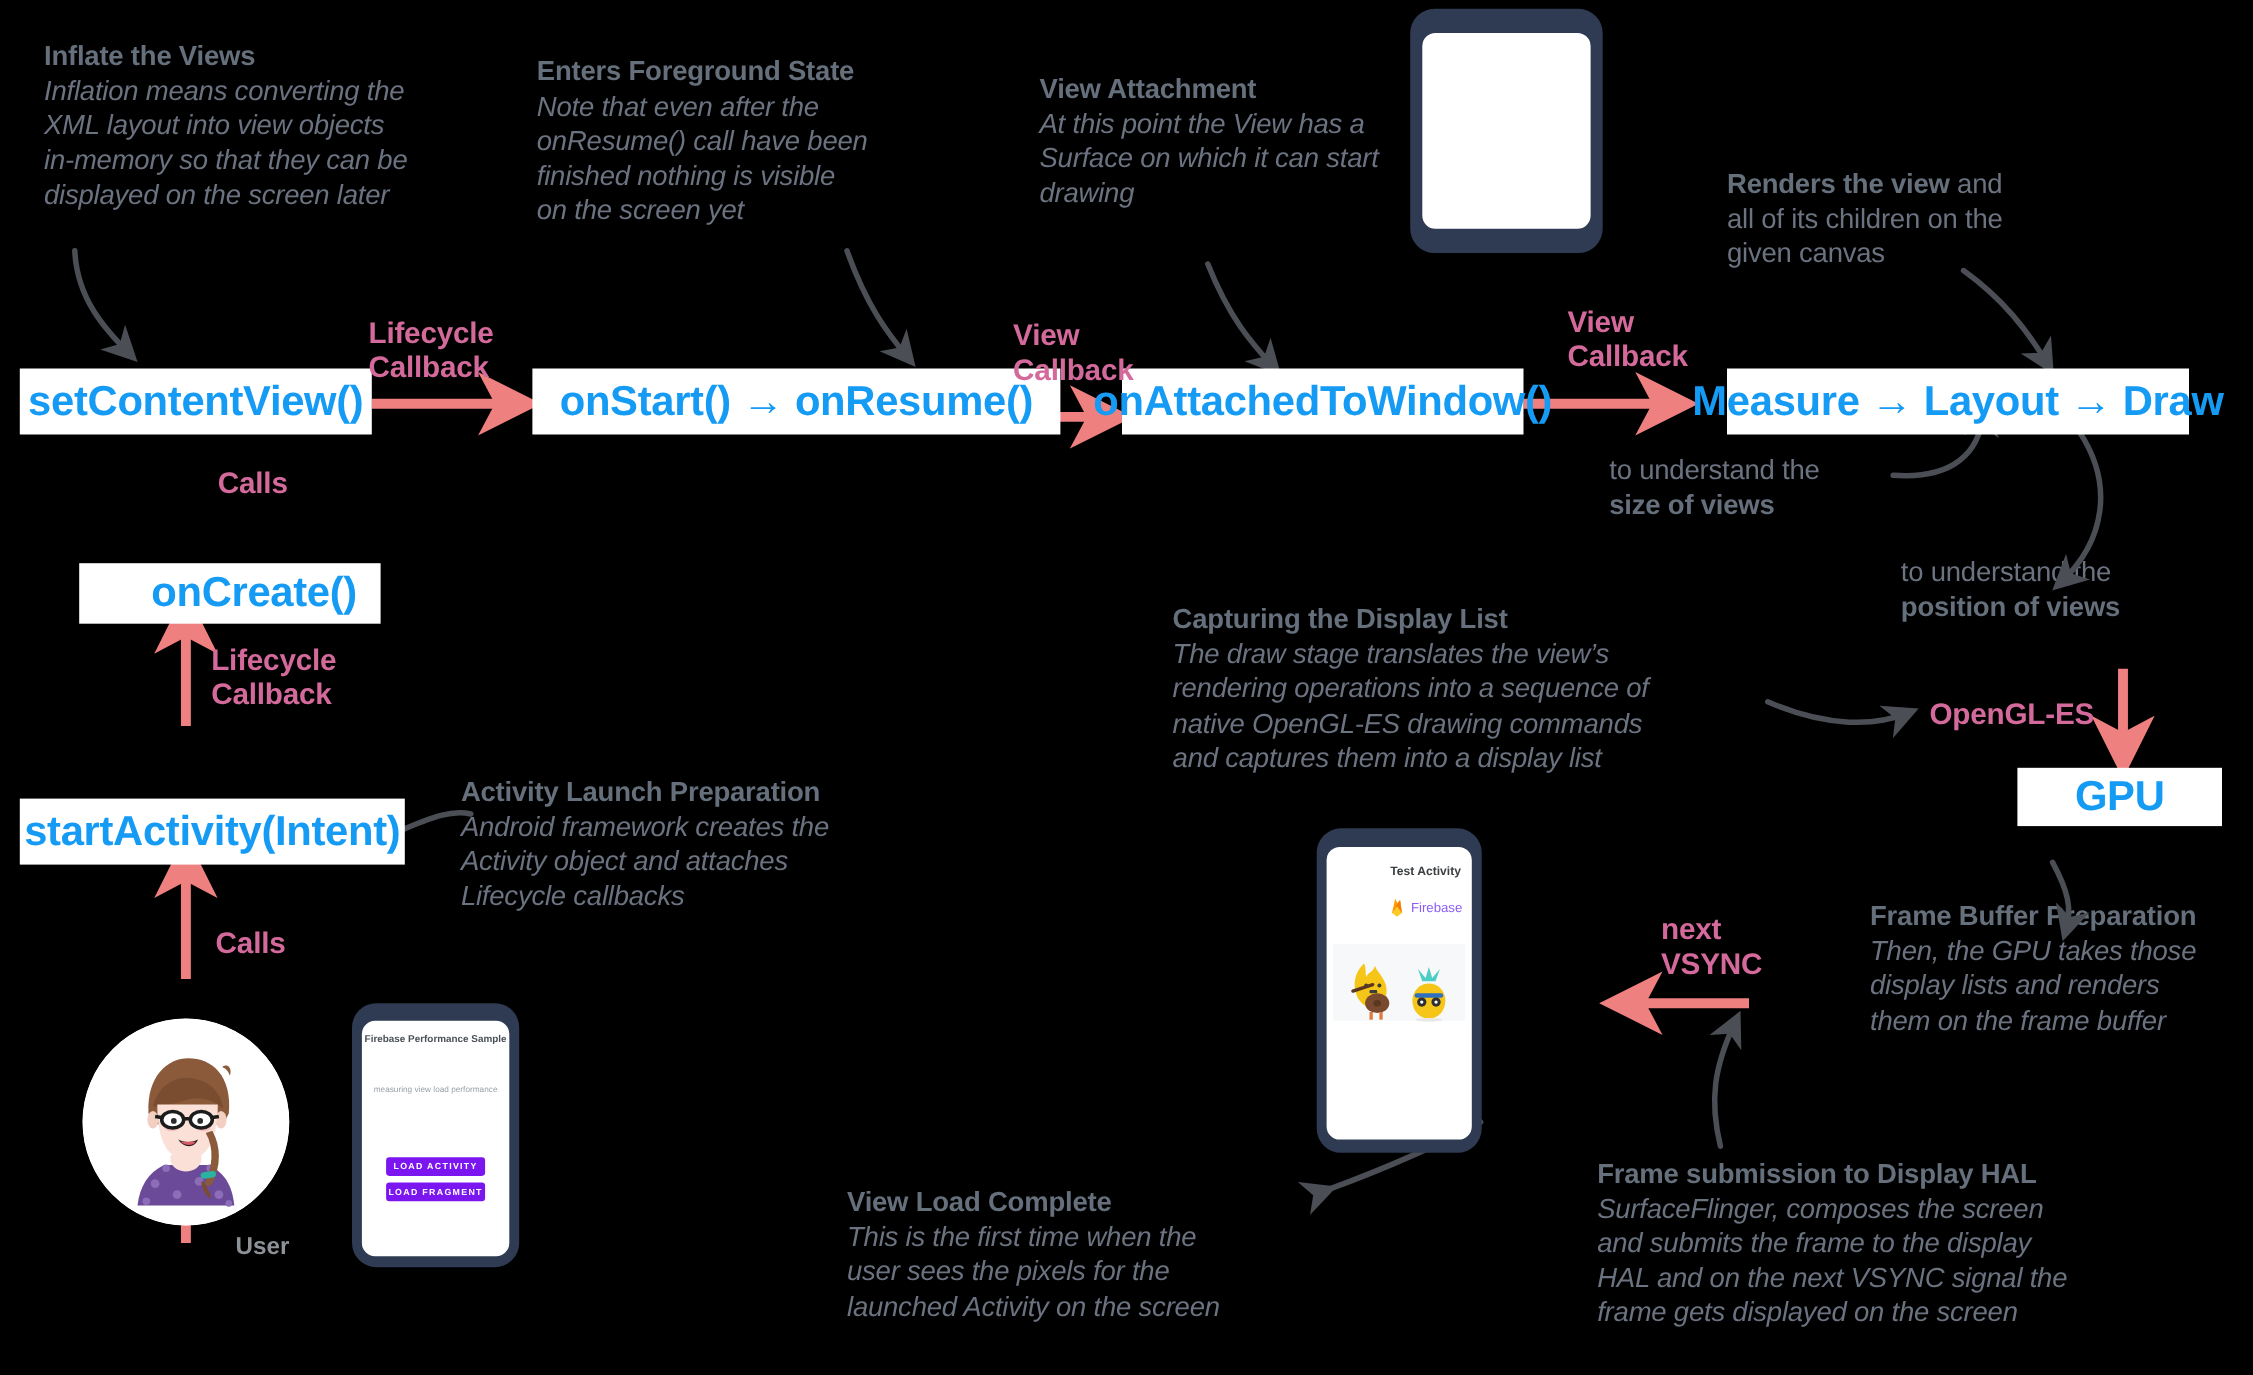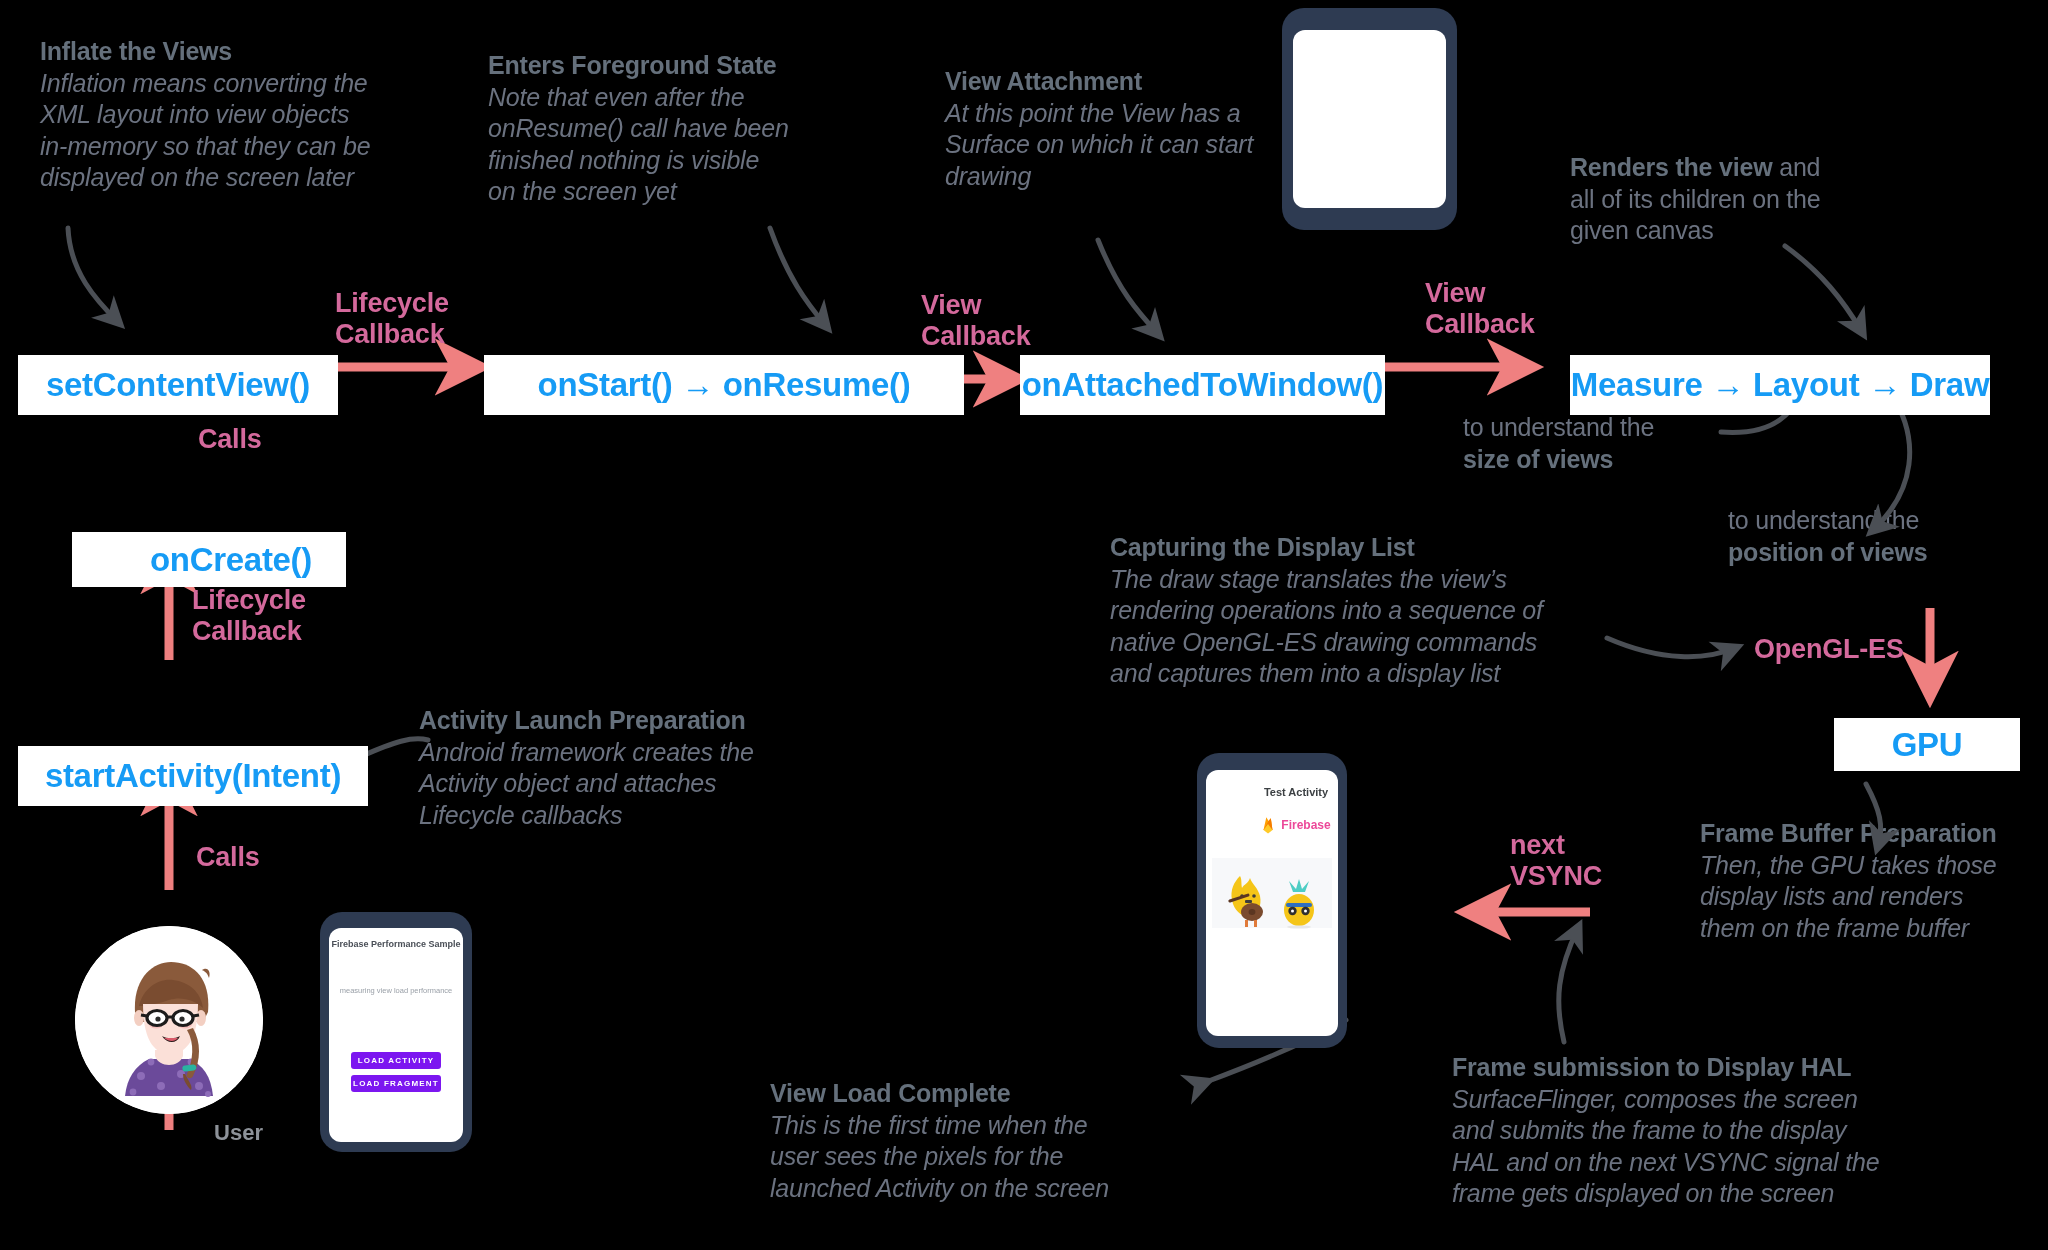--- a/index.html
+++ b/index.html
@@ -16,42 +16,42 @@
   .note .bd{font-style:italic;font-size:25px;color:#6b7280;letter-spacing:-0.2px;}
   .note .bd div{white-space:nowrap;}
   .note .hd div{white-space:nowrap;}
 
   .plain{position:absolute;color:#6b7280;font-size:25px;line-height:1.26;letter-spacing:-0.2px;}
   .plain div{white-space:nowrap;}
   .plain b{font-weight:bold;color:#65707c;}
 
   
   .fbox{position:absolute;background:#ffffff;display:flex;align-items:center;justify-content:center;
-        color:#169bf5;font-size:33px;font-weight:bold;letter-spacing:-0.3px;white-space:nowrap;margin-top:20px;}
+        color:#169bf5;font-size:38px;font-weight:bold;letter-spacing:-0.3px;white-space:nowrap;}
 
   
   .plabel{position:absolute;color:#d4699c;font-weight:bold;font-size:27px;line-height:1.16;letter-spacing:-0.2px;}
   .plabel div{white-space:nowrap;}
 
   
   .arrow{position:absolute;}
   svg{display:block;overflow:visible;}
 
   
   .phone{position:absolute;background:#2e3b52;border-radius:22px;}
   .phone .scr{position:absolute;background:#ffffff;border-radius:12px;overflow:hidden;}
 
   .ph1-title{position:absolute;width:100%;text-align:center;color:#4a4f57;font-weight:bold;}
   .ph1-sub{position:absolute;width:100%;text-align:center;color:#9aa0a8;margin-top:33px;}
   .mbtn{position:absolute;background:#7c16f0;color:#fff;font-weight:bold;text-align:center;
         border-radius:3px;letter-spacing:1.2px;display:flex;align-items:center;justify-content:center;}
 
   .ph2-title{position:absolute;width:100%;text-align:center;color:#3c4043;font-weight:bold;}
   .fb-row{position:absolute;display:flex;align-items:center;justify-content:center;gap:6px;width:100%;}
-  .fb-word{color:#ec4899;font-weight:bold;}
+  .fb-word{color:#8b5cf6;font-weight:normal;}
   .fb-card{position:absolute;background:#f7f8fa;display:flex;align-items:flex-end;justify-content:center;gap:4px;}
 
   
   .avatar{position:absolute;background:#fff;border-radius:50%;overflow:hidden;}
   .ulabel{position:absolute;color:#8d9299;font-size:22px;font-weight:bold;text-align:right;width:100%;}
 </style>
 </head>
 <body>
 
 <div id="stage">
@@ -100,21 +100,21 @@
   <div class="plain" style="left:1463px;top:412px;">
     <div>to understand the</div>
     <div><b>size of views</b></div>
   </div>
 
   <div class="plain" style="left:1728px;top:505px;">
     <div>to understand the</div>
     <div><b>position of views</b></div>
   </div>
 
-  <div class="note" style="left:1066px;top:532px;margin-left:44px;">
+  <div class="note" style="left:1066px;top:548px;">
     <div class="hd">
         <div>Capturing the Display List</div>
       </div>
     <div class="bd">
       <div>The draw stage translates the view’s</div>
       <div>rendering operations into a sequence of</div>
       <div>native OpenGL-ES drawing commands</div>
       <div>and captures them into a display list</div>
     </div>
   </div>

